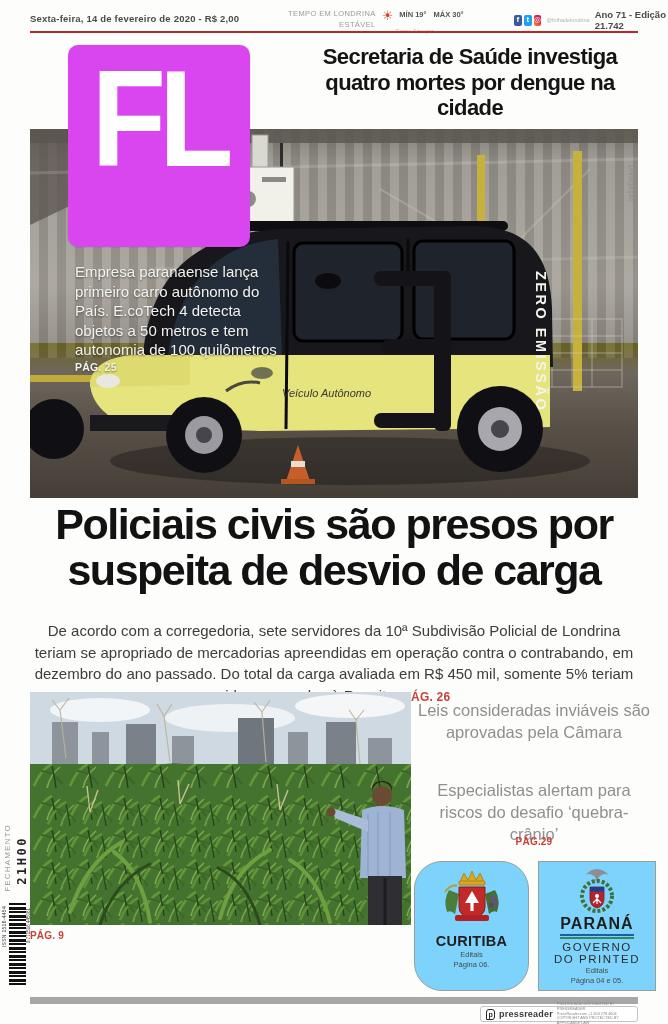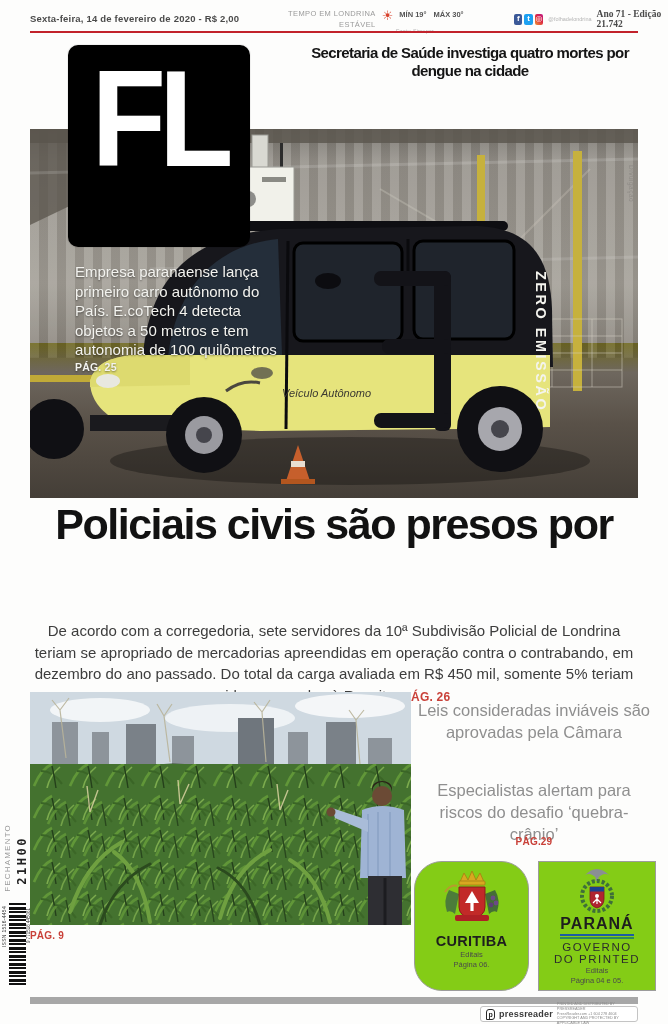--- a/index.html
+++ b/index.html
@@ -12,34 +12,34 @@
   .weather .wlabel{font-size:7.5px;color:#9a9a9a;letter-spacing:.4px;text-align:right;line-height:1.5;}
   .sun{font-size:13px;color:#d8422c;line-height:1;margin-top:1px;}
   .temps{font-size:7.5px;font-weight:bold;color:#555;display:flex;gap:7px;margin-top:2px;}
   .wsource{position:absolute;left:108px;top:20px;font-size:5.5px;color:#b5b5b5;}
   .social{left:514px;top:9px;display:flex;align-items:center;gap:2px;}
   .sicon{width:11px;height:11px;border-radius:2px;color:#fff;font-size:8px;font-weight:bold;
          display:flex;align-items:center;justify-content:center;line-height:1;}
   .fb{background:#3b5998;} .tw{background:#1da1f2;}
   .ig{background:linear-gradient(45deg,#f09433,#dc2743 55%,#bc1888);}
   .handle{font-size:5.5px;color:#b5b5b5;margin:0 3px;}
-  .edition{font-size:9.5px;font-weight:bold;color:#4a4a4a;font-family:Liberation Serif, serif;}
+  .edition{font-size:9.5px;font-weight:bold;color:#4a4a4a;}
   .red-rule{left:30px;top:31px;width:608px;height:2px;background:#c2222b;}
   
   .top-headline{left:292px;top:44px;width:356px;text-align:center;font-weight:bold;color:#141414;
-                font-size:15px;line-height:1.17;letter-spacing:-.6px;}
+                font-size:22px;line-height:1.17;letter-spacing:-.6px;}
   .pageref{color:#c94038;font-weight:bold;font-size:10px;letter-spacing:.2px;}
   .top-pageref{left:292px;top:112px;width:356px;text-align:center;}
   
   .car-photo{left:30px;top:129px;width:608px;height:369px;overflow:hidden;
     background:
      repeating-linear-gradient(90deg,rgba(255,255,255,.09) 0 9px,rgba(55,50,45,.13) 9px 18px) 0 0/100% 62% no-repeat,
      linear-gradient(180deg,#76736d 0%,#98948d 9%,#a5a199 42%,#8f8a82 58%,#6f6820 0,#6e675e 66%,#595148 80%,#443e37 100%);}
   .photo-credit{right:3px;top:36px;writing-mode:vertical-rl;font-size:6.5px;color:#8d8a85;letter-spacing:.5px;}
-  .fl-logo{left:68px;top:45px;width:182px;height:202px;background:#000000;border-radius:10px;
+  .fl-logo{left:68px;top:45px;width:182px;height:202px;background:#d946ef;border-radius:10px;
            display:flex;flex-direction:column;align-items:center;box-shadow:0 0 0 1px rgba(0,0,0,.05);}
   .fl-initials{font-size:122px;font-weight:bold;color:#fff;line-height:.98;letter-spacing:-7px;
                margin-top:8px;transform:scaleY(1.12);transform-origin:top;}
   .fl-name{font-size:16.5px;font-weight:bold;color:#fff;letter-spacing:-.4px;margin-top:auto;margin-bottom:9px;}
   .car-caption{left:45px;top:133px;width:215px;color:#f3f3ef;font-size:15px;line-height:1.3;
                text-shadow:0 1px 2px rgba(0,0,0,.45);}
   .car-caption .pageref{color:#f3f3ef;font-size:10.5px;display:block;margin-top:1px;text-shadow:0 1px 2px rgba(0,0,0,.45);}
   
   .lead-headline{left:20px;top:502px;width:628px;text-align:center;font-weight:bold;color:#121212;
                  font-size:43px;line-height:1.06;letter-spacing:-1.5px;}
@@ -47,21 +47,21 @@
   .deck .pageref{font-size:12px;}
   
   .corn-photo{left:30px;top:692px;width:381px;height:233px;overflow:hidden;background:#3f6b2f;}
   .garden-caption{left:30px;top:929px;width:382px;font-size:15px;color:#6e6e6e;line-height:1.28;}
   .garden-caption .pageref{display:block;font-size:10px;margin-top:1px;}
   
   .teaser{width:236px;text-align:center;font-size:16.5px;color:#8f8f8f;line-height:1.32;}
   .t1{left:416px;top:700px;} .t1r{left:416px;top:750px;width:236px;text-align:center;}
   .t2{left:416px;top:780px;} .t2r{left:416px;top:831px;width:236px;text-align:center;}
   
-  .ad{border:1px solid #9c9c9c;background:#84cc16;display:flex;flex-direction:column;align-items:center;}
+  .ad{border:1px solid #9c9c9c;background:#7dd3fc;display:flex;flex-direction:column;align-items:center;}
   .ad-curitiba{left:414px;top:861px;width:113px;height:128px;border-radius:28px;}
   .ad-parana{left:538px;top:861px;width:116px;height:128px;}
   .ad-name{font-weight:bold;color:#1e1e1e;font-size:14.5px;letter-spacing:.3px;line-height:1.1;}
   .ad-small{font-size:7.5px;color:#4a4a4a;line-height:1.3;text-align:center;}
   .gov-lines{width:74px;margin:1px 0;}
   .gov-lines div{height:2px;margin-bottom:1px;}
   .gov-blue{background:#1c5ba5;} .gov-green{background:#2e8b57;}
   .gov-name{font-size:11.5px;letter-spacing:1.5px;color:#2c2c2c;line-height:1.12;text-align:center;}
   
   .vtext{writing-mode:vertical-rl;transform:rotate(180deg);}
@@ -198,20 +198,21 @@
       <span class="pageref">PÁG. 25</span>
     </div>
   </div>
 
   <div class="abs fl-logo">
     <div class="fl-initials">FL</div>
   </div>
 
   <div class="abs lead-headline">
     <span>Policiais civis são presos por</span><br>
+    <span>suspeita de desvio de carga</span>
   </div>
   <div class="abs deck">
     <span>De acordo com a corregedoria, sete servidores da 10ª Subdivisão Policial de Londrina teriam se apropriado de mercadorias apreendidas em operação contra o contrabando, em dezembro do ano passado. Do total da carga avaliada em R$ 450 mil, somente 5% teriam sido repassados à Receita.</span>
     <span class="pageref">PÁG. 26</span>
   </div>
 
   <div class="abs corn-photo">
     <svg width="381" height="233" viewBox="0 0 381 233">
       <defs>
         <pattern id="corn" width="36" height="32" patternUnits="userSpaceOnUse">

